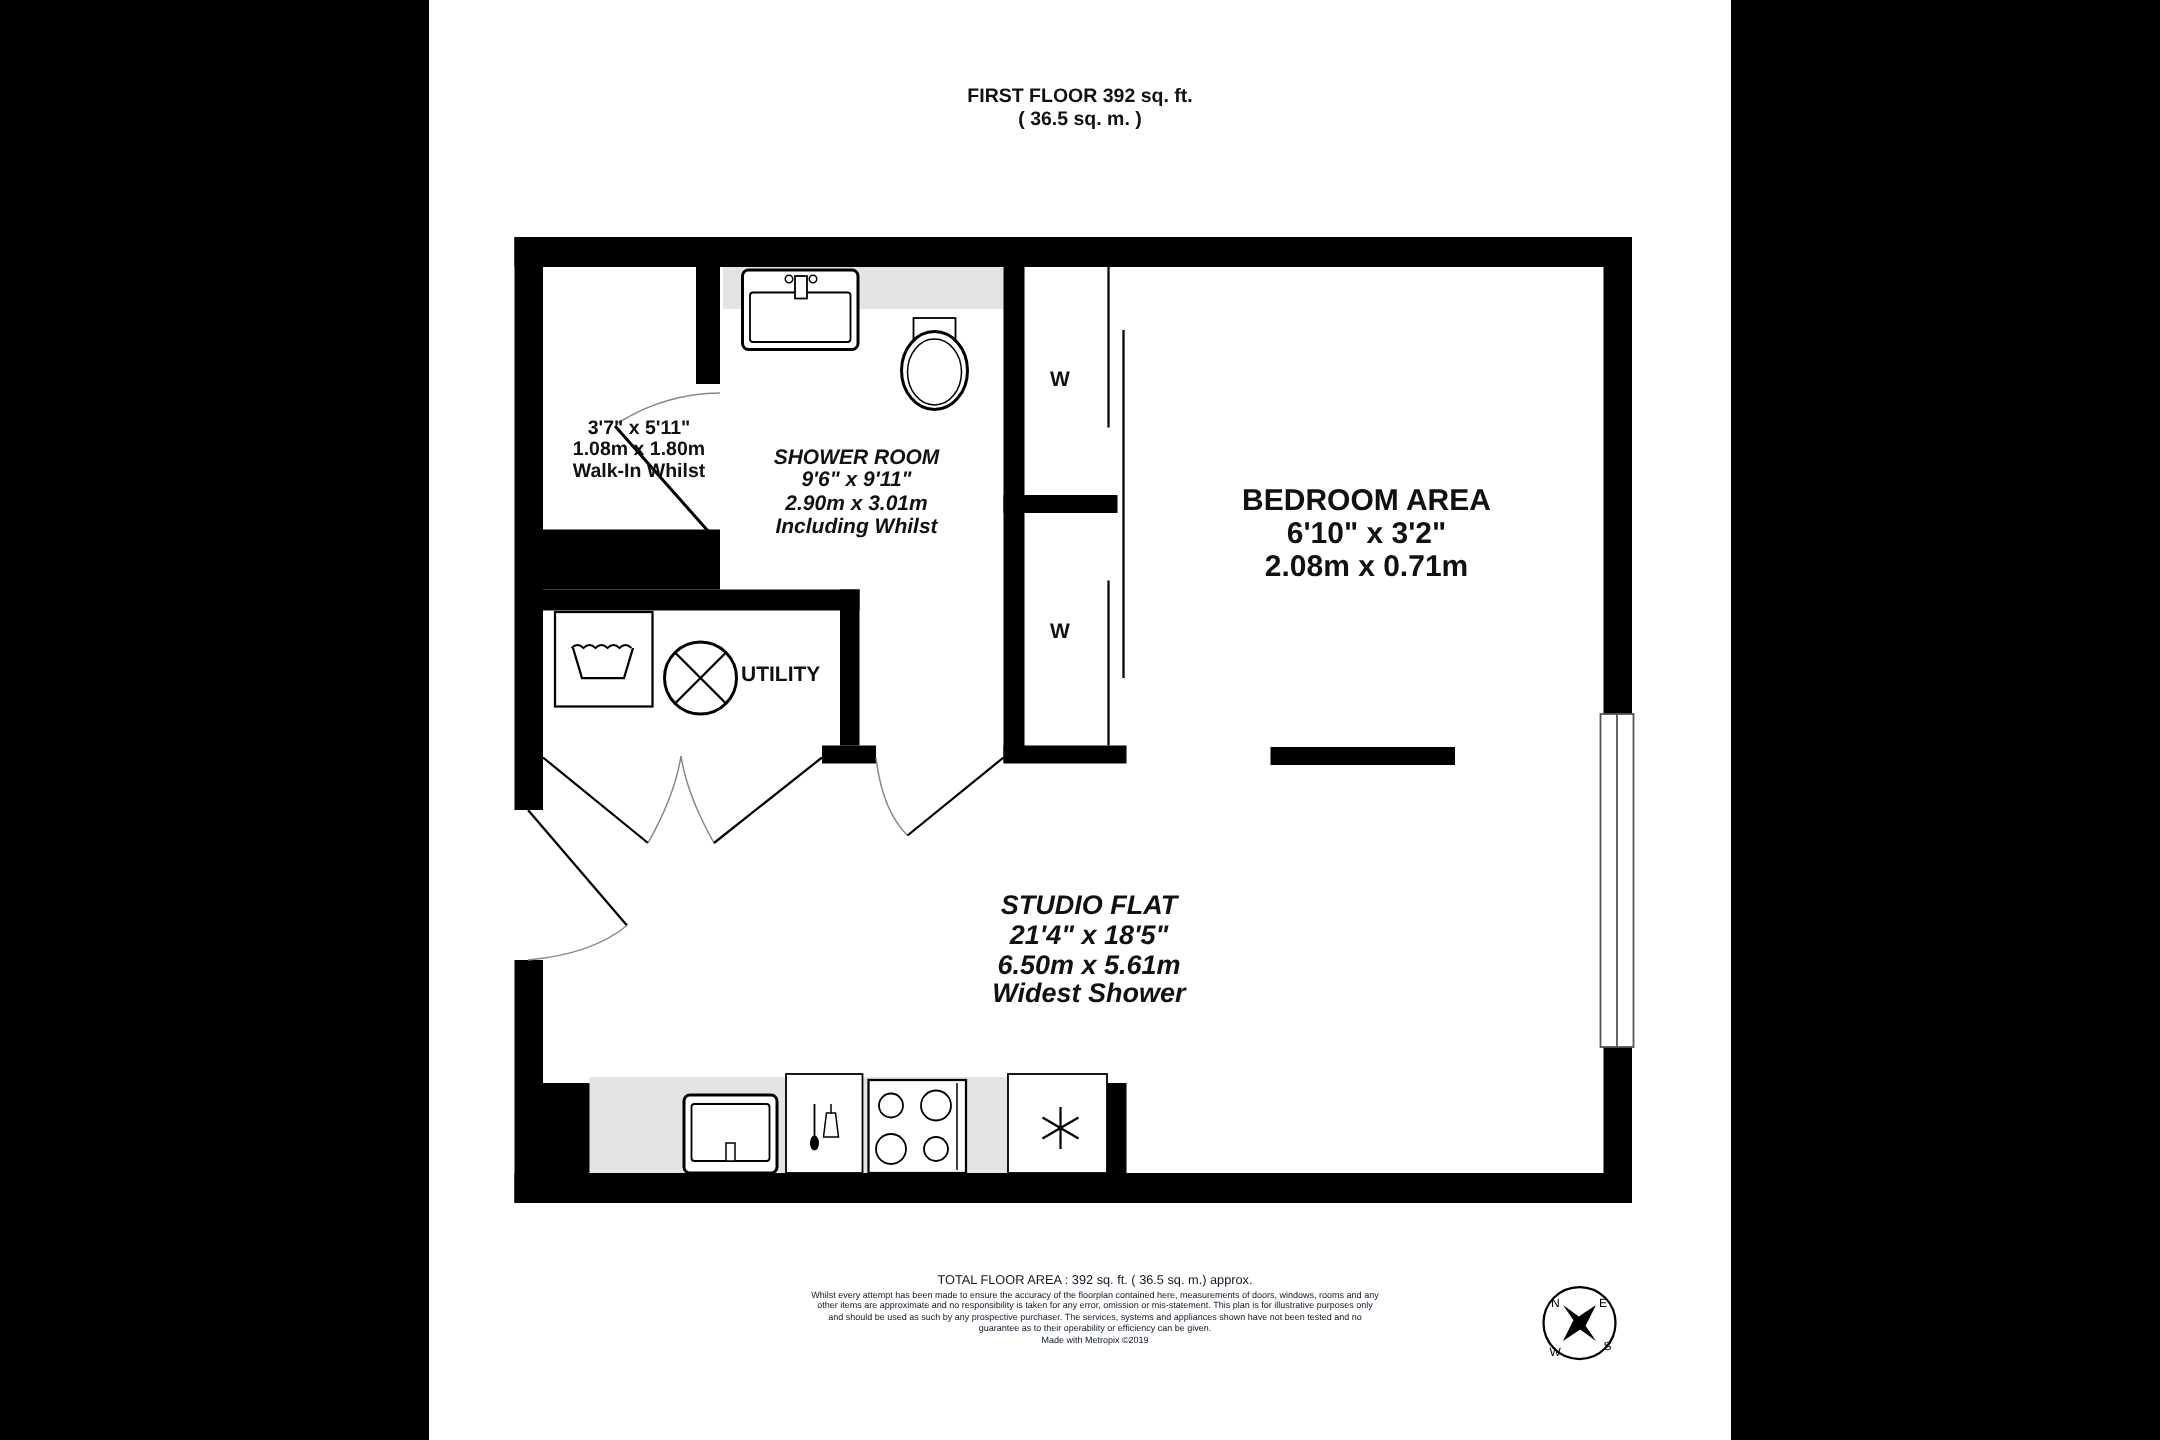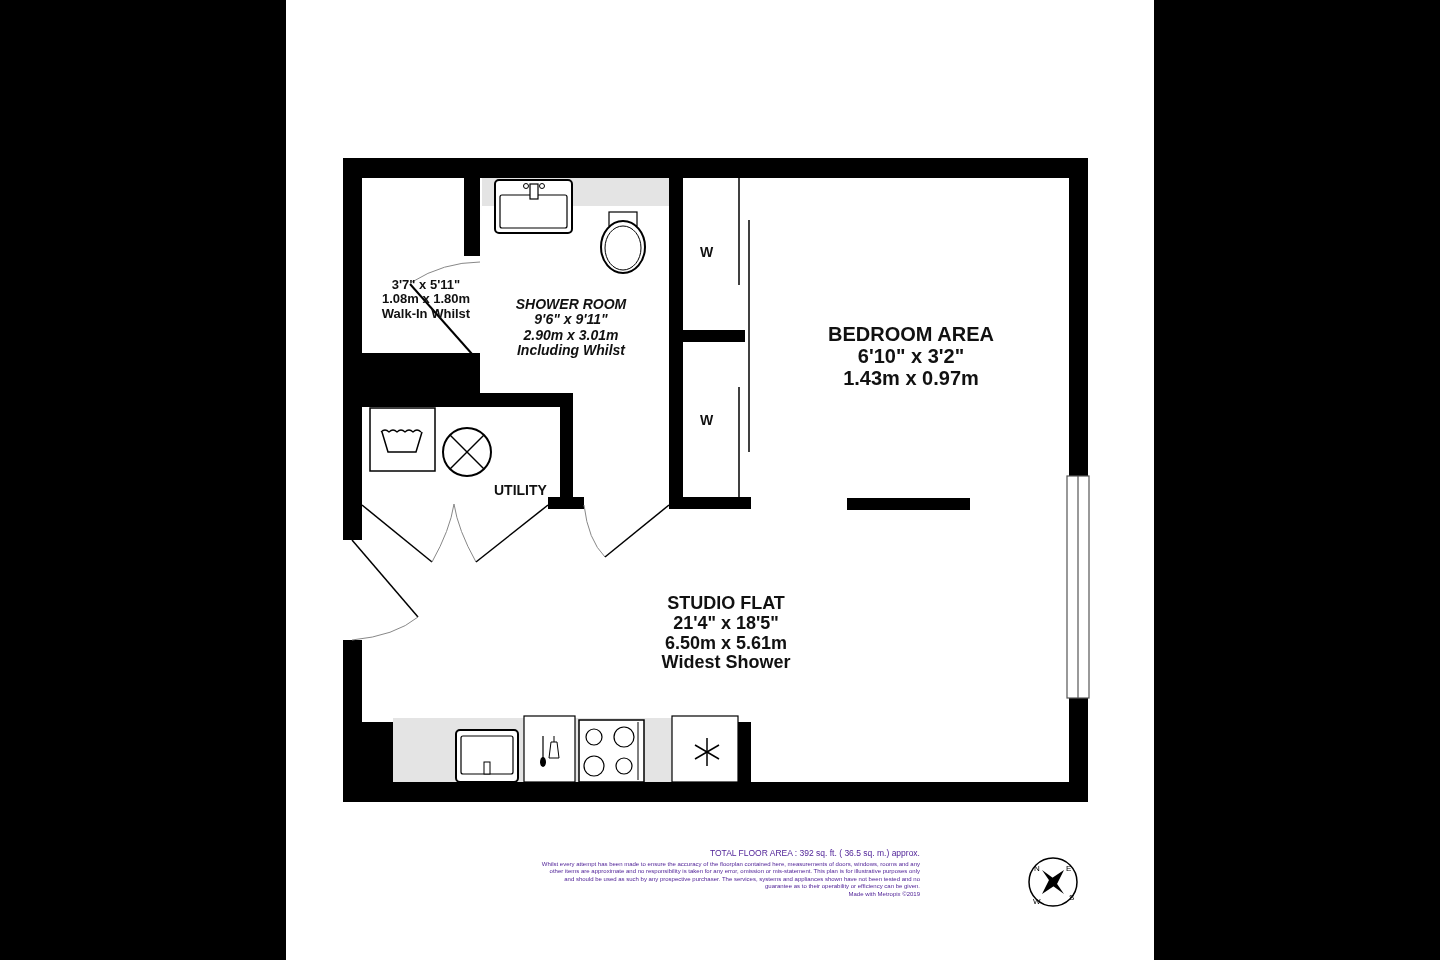--- a/index.html
+++ b/index.html
@@ -3,28 +3,32 @@
 <meta charset="utf-8">
 <style>
   html, body { margin: 0; padding: 0; }
   body { width: 1440px; height: 960px; background: #000; position: relative; overflow: hidden; font-family: "Liberation Sans", sans-serif; }
   .page { position: absolute; left: 286px; top: 0; width: 868px; height: 960px; background: #fff; }
   .title { position: absolute; left: 0; top: 56px; width: 100%; text-align: center; font-size: 13px; font-weight: bold; line-height: 15px; color: #111; }
   .title div { margin-left: 0; }
   svg.plan { position: absolute; left: 0; top: 0; }
   .lbl { position: absolute; text-align: center; color: #111; font-weight: bold; white-space: nowrap; }
   .lbl div { line-height: 1.1; }
-  .footer { position: absolute; left: 254px; top: 848px; width: 380px; text-align: right; color: #4c1d95; }
+  .footer { position: absolute; left: 254px; top: 848px; width: 380px; text-align: center; color: #0f172a; }
   .footer .total { font-size: 8.5px; line-height: 11px; }
   .footer .disc { font-size: 6px; line-height: 7.4px; margin-top: 2px; }
 </style>
 </head>
 <body>
 
 <div class="page">
+  <div class="title">
+    <div>FIRST FLOOR 392 sq. ft.</div>
+    <div>( 36.5 sq. m. )</div>
+  </div>
 
   <svg class="plan" width="868" height="960" viewBox="286 0 868 960">
 
     <rect x="482" y="178" width="187" height="28" fill="#e4e4e4"></rect>
     <rect x="393" y="718" width="345" height="64" fill="#e4e4e4"></rect>
 
     <g fill="#000">
       <rect x="343" y="158" width="745" height="20"></rect>
       <rect x="343" y="782" width="745" height="20"></rect>
       <rect x="343" y="158" width="19" height="382"></rect>
@@ -155,38 +159,38 @@
     <div>Walk-In Whilst</div>
   </div>
 
   <div class="lbl" style="left:210px; top:297px; width:150px; font-size:14px;font-style:italic;">
     <div>SHOWER ROOM</div>
     <div>9'6"  x 9'11"</div>
     <div>2.90m  x 3.01m</div>
     <div>Including Whilst</div>
   </div>
 
-  <div class="lbl" style="left:208px; top:442px; font-size:14px;margin-top:41px;">
+  <div class="lbl" style="left:208px; top:442px; font-size:14px;">
     <div>UTILITY</div>
   </div>
 
   <div class="lbl" style="left:414px; top:245px; font-size:14px;">
     <div>W</div>
   </div>
   <div class="lbl" style="left:414px; top:413px; font-size:14px;">
     <div>W</div>
   </div>
 
   <div class="lbl" style="left:540px; top:323px; width:170px; font-size:20px;">
     <div>BEDROOM AREA</div>
     <div>6'10"  x 3'2"</div>
-    <div>1.43m  x 0.97m</div>
-  </div>
-
-  <div class="lbl" style="left:350px; top:594px; width:180px; font-size:18px;">
+    <div>2.08m  x 0.71m</div>
+  </div>
+
+  <div class="lbl" style="left:350px; top:594px; width:180px; font-size:18px;font-style:italic;">
     <div>STUDIO FLAT</div>
     <div>21'4"  x 18'5"</div>
     <div>6.50m  x 5.61m</div>
     <div>Widest Shower</div>
   </div>
 
   <div class="footer">
     <div class="total">TOTAL FLOOR AREA : 392 sq. ft. ( 36.5 sq. m.) approx.</div>
     <div class="disc">Whilst every attempt has been made to ensure the accuracy of the floorplan contained here, measurements of doors, windows, rooms and any other items are approximate and no responsibility is taken for any error, omission or mis-statement. This plan is for illustrative purposes only and should be used as such by any prospective purchaser. The services, systems and appliances shown have not been tested and no guarantee as to their operability or efficiency can be given.</div>
     <div class="disc" style="margin-top:0">Made with Metropix ©2019</div>

